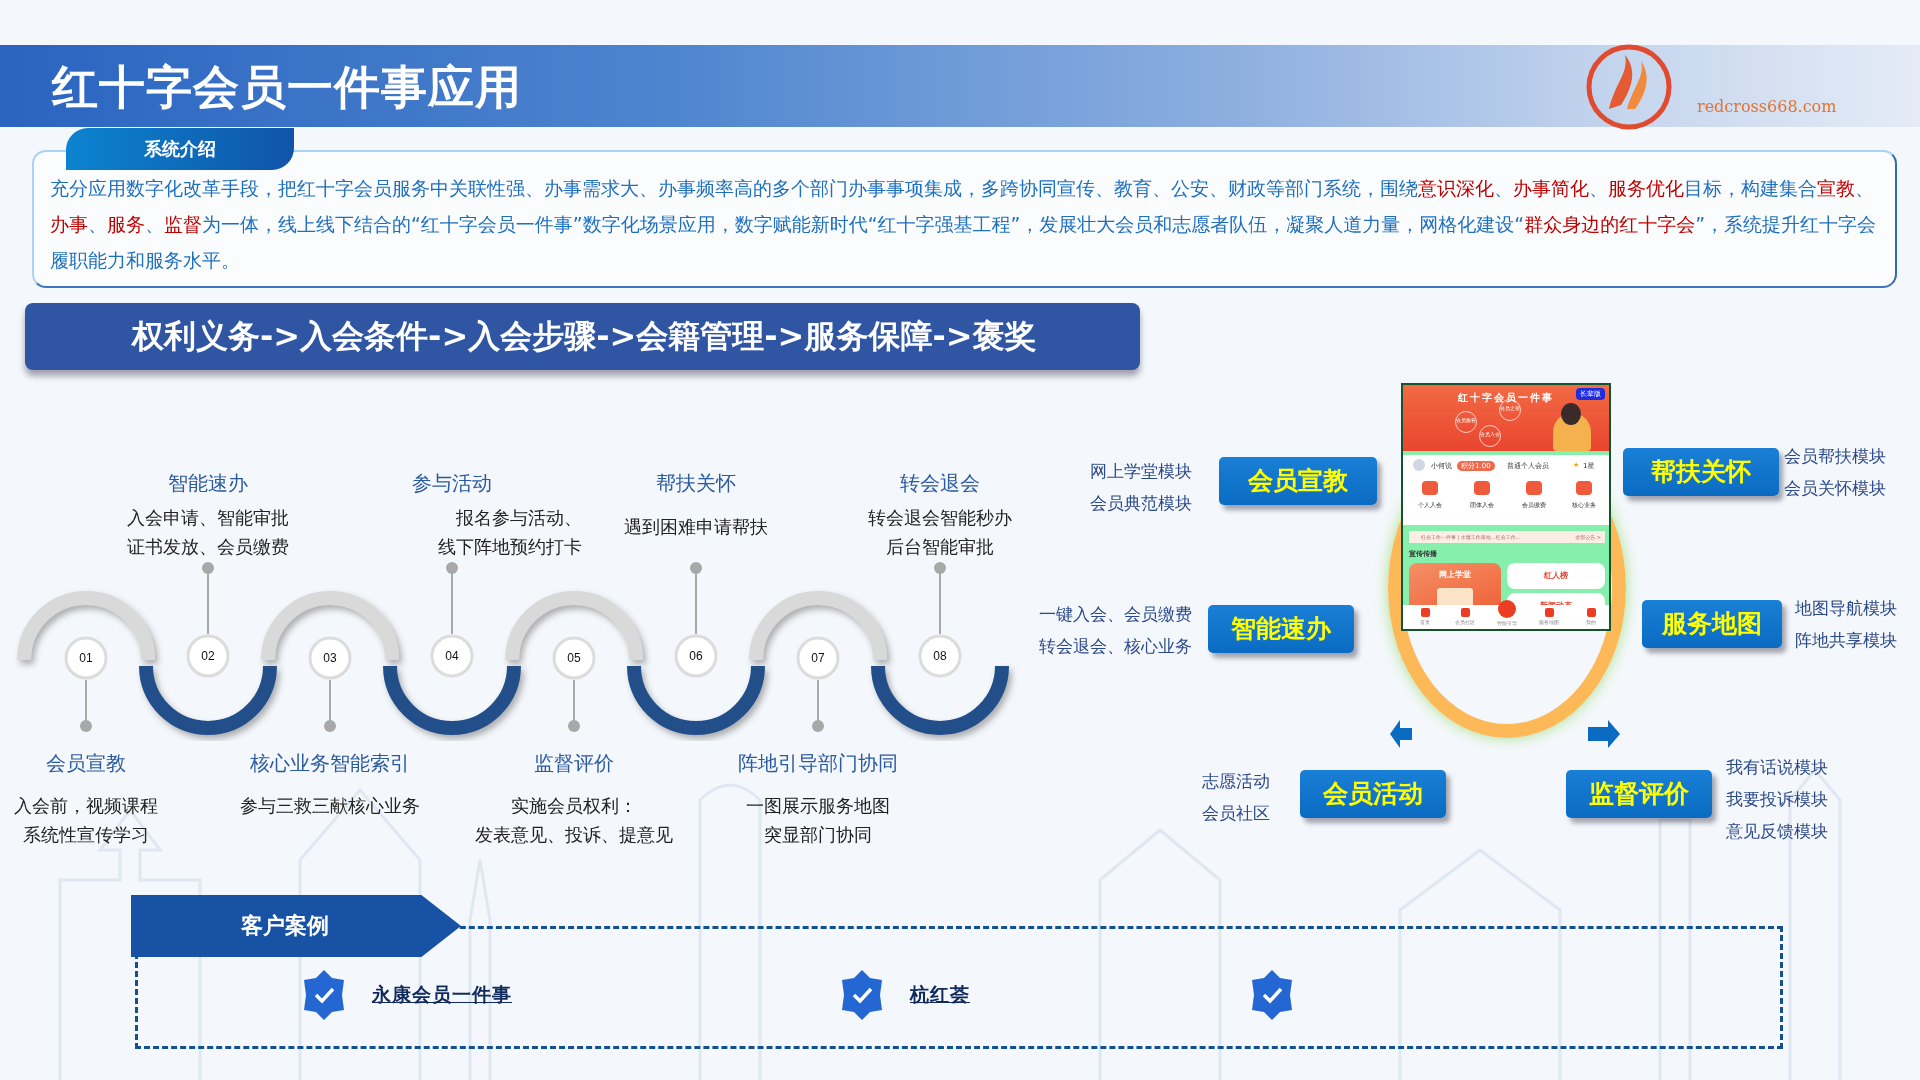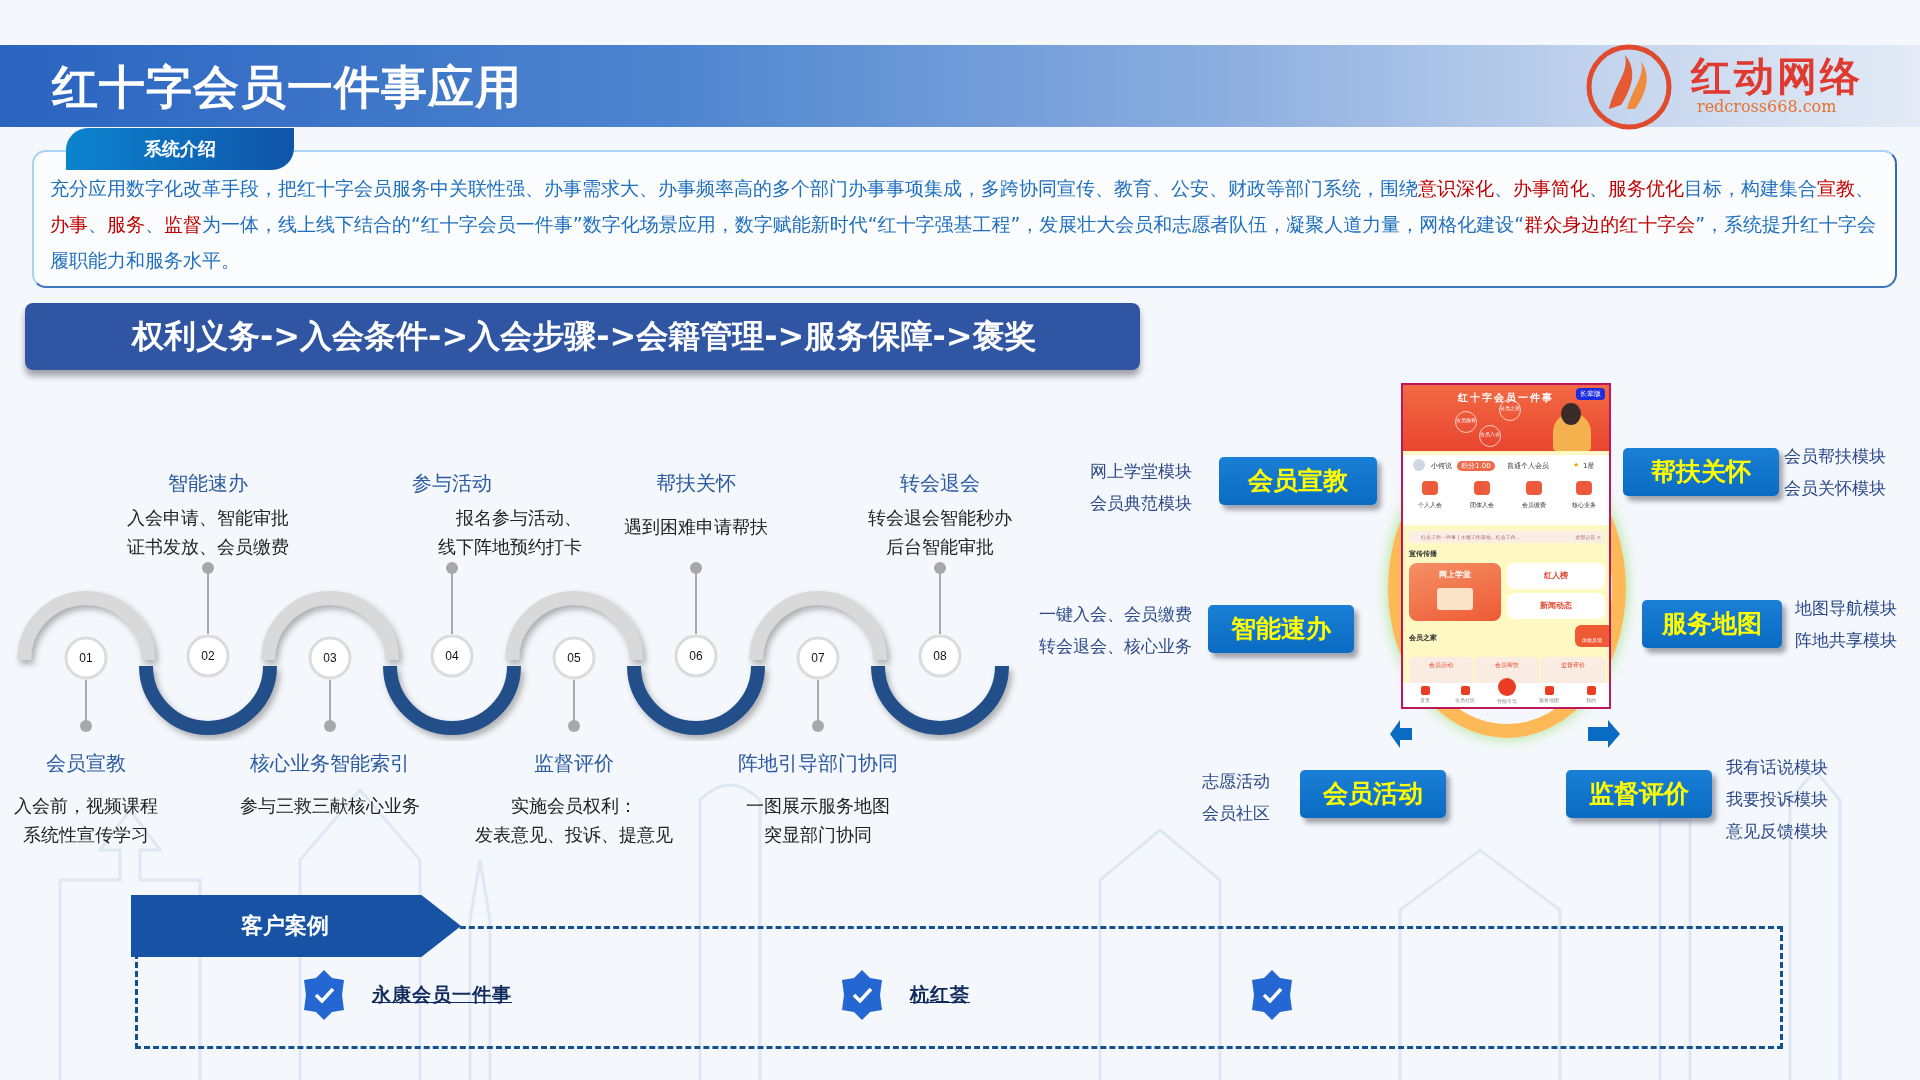--- a/index.html
+++ b/index.html
@@ -62,21 +62,21 @@
   .mod-btn {
     position: absolute; height: 48px; background: linear-gradient(180deg, #1a7fd6, #0a6bc2);
     border-radius: 5px; box-shadow: 4px 5px 5px rgba(60,60,80,0.45);
     color: #ffff00; font-size: 25px; font-weight: bold; text-align: center; line-height: 48px;
   }
   .mod-sub { position: absolute; font-size: 17px; color: #2c4a8a; line-height: 32px; }
   .mod-sub.r { text-align: right; }
 
   .ring { position: absolute; left: 1388px; top: 438px; width: 238px; height: 300px; border-radius: 50%;
           border: 14px solid #fdb957; box-shadow: 0 0 14px #a8e28a; }
-  .phone { position: absolute; left: 1401px; top: 383px; width: 210px; height: 326px; border: 2px solid #be185d; background: #fef9c3; overflow: hidden; }
+  .phone { position: absolute; left: 1401px; top: 383px; width: 210px; height: 248px; border: 2px solid #14532d; background: #86efac; overflow: hidden; }
   .ph-top { position: absolute; left: 0; top: 0; width: 100%; height: 66px; background: linear-gradient(180deg, #f26a43, #e9452f); }
   .ph-title { position: absolute; left: 0; top: 6px; width: 100%; text-align: center; color: #fff; font-size: 10px; font-weight: bold; letter-spacing: 2px; }
   .ph-badge { position: absolute; right: 4px; top: 3px; background: #1d2ce0; color:#fff; font-size: 7px; padding: 1px 4px; border-radius: 4px; }
   .ph-bubble { position: absolute; width: 22px; height: 22px; border-radius: 50%; border: 1px solid rgba(255,255,255,0.7); color:#fff; font-size: 5px; text-align:center; line-height: 8px; padding-top:4px; }
   .ph-girl { position: absolute; right: 18px; top: 28px; width: 38px; height: 38px; border-radius: 50% 50% 10% 10%; background: #f4b14d; }
   .ph-girl::before { content:""; position:absolute; left:8px; top:-10px; width:20px; height:22px; border-radius:50%; background:#3a2a2a; }
   .ph-user { position: absolute; left: 0; top: 70px; width: 100%; height: 22px; font-size: 7px; color: #333; background:#fff; }
   .ph-user span { position: absolute; top: 6px; }
   .ph-pts { background: #ef6a4a; color: #fff; border-radius: 6px; padding: 0 4px; text-align: right; }
   .ph-menu { position: absolute; left: 0; top: 92px; width: 100%; height: 48px; background:#fff; }
@@ -127,21 +127,20 @@
 
 <div class="header">
   <div class="header-title">红十字会员一件事应用</div>
 </div>
 <div class="logo">
   <svg class="logo-mark" viewBox="0 0 88 88">
     <circle cx="44" cy="44" r="40" fill="none" stroke="#e04a2e" stroke-width="5"></circle>
     <path d="M24 66 C30 40 44 30 40 12 C52 26 48 44 36 62 Z" fill="#e45a33"></path>
     <path d="M42 66 C48 44 60 34 56 18 C66 32 62 50 50 66 Z" fill="#f08a3c"></path>
   </svg>
-  <div class="logo-name">红动网络</div>
   <div class="logo-url">redcross668.com</div>
 </div>
 
 <div class="intro-box"></div>
 <div class="intro-tab">系统介绍</div>
 <div class="intro-text" id="intro-text"><span>充分应用数字化改革手段，把红十字会员服务中关联性强、办事需求大、办事频率高的多个部门办事事项集成，多跨协同宣传、教育、公安、财政等部门系统，围绕</span><span class="hl">意识深化</span><span>、</span><span class="hl">办事简化</span><span>、</span><span class="hl">服务优化</span><span>目标，构建集合</span><span class="hl">宣教</span><span>、</span><span class="hl">办事</span><span>、</span><span class="hl">服务</span><span>、</span><span class="hl">监督</span><span>为一体，线上线下结合的“红十字会员一件事”数字化场景应用，数字赋能新时代“红十字强基工程”，发展壮大会员和志愿者队伍，凝聚人道力量，网格化建设“</span><span class="hl">群众身边的红十字会</span><span>”，系统提升红十字会履职能力和服务水平。</span></div>
 
 <div class="flow-banner">权利义务-&gt;入会条件-&gt;入会步骤-&gt;会籍管理-&gt;服务保障-&gt;褒奖</div>
 
 <svg class="tl-svg" id="tl-svg" viewBox="0 0 1040 200">

